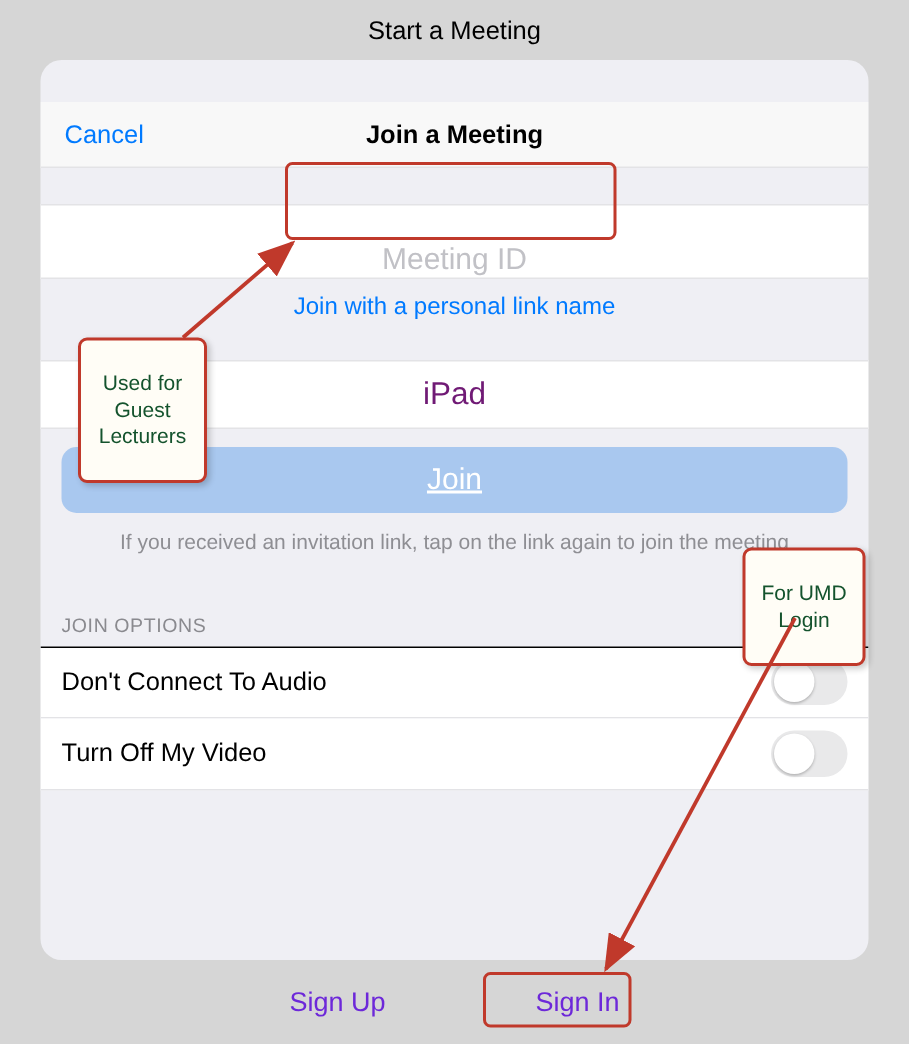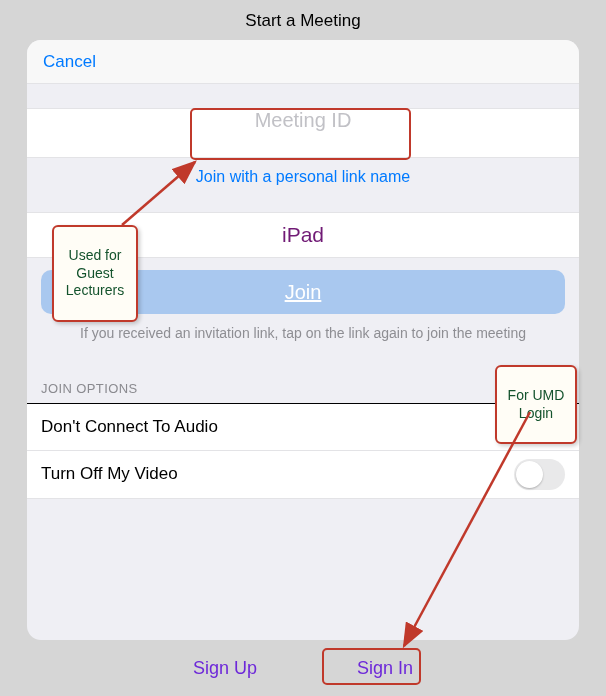--- a/index.html
+++ b/index.html
@@ -31,20 +31,21 @@
     overflow: hidden;
   }
 
   .modal-header {
     height: 44px;
     display: flex;
     align-items: center;
     position: relative;
     background: #f8f8f8;
     border-bottom: 1px solid #e3e3e6;
+    margin-top: 28px;
   }
   .cancel {
     position: absolute;
     left: 16px;
     color: #007aff;
     font-size: 17px;
   }
   .modal-title {
     width: 100%;
     text-align: center;
@@ -54,21 +55,21 @@
   }
 
   .section-gap { height: 24px; }
 
   .input-row {
     background: #fff;
     border-top: 1px solid #e3e3e6;
     border-bottom: 1px solid #e3e3e6;
     height: 50px;
     display: flex;
-    align-items: flex-start;
+    align-items: flex-end;
     justify-content: center;
   }
   .meeting-id-input {
     border: none;
     outline: none;
     text-align: center;
     font-size: 20px;
     color: #9a9aa0;
     width: 100%;
     background: transparent;
@@ -196,20 +197,21 @@
   }
 </style>
 </head>
 <body>
 
 <div class="page-title">Start a Meeting</div>
 
 <div class="modal">
   <div class="modal-header">
     <div class="cancel">Cancel</div>
+    <div class="modal-title">Join a Meeting</div>
   </div>
 
   <div class="section-gap"></div>
 
   <div class="input-row">
     <input class="meeting-id-input" type="text" placeholder="Meeting ID" style="">
   </div>
 
   <div class="link-row">Join with a personal link name</div>
 

